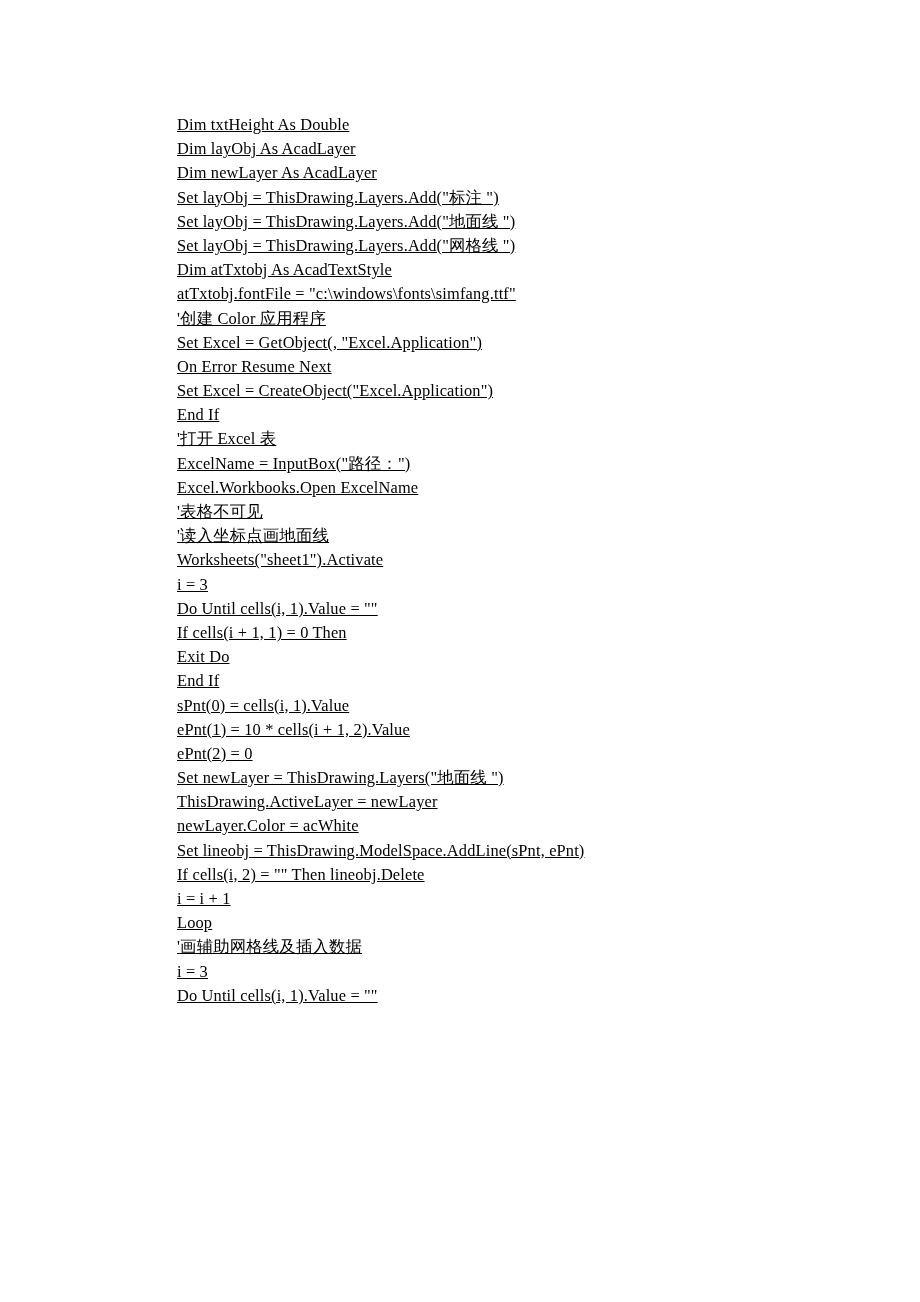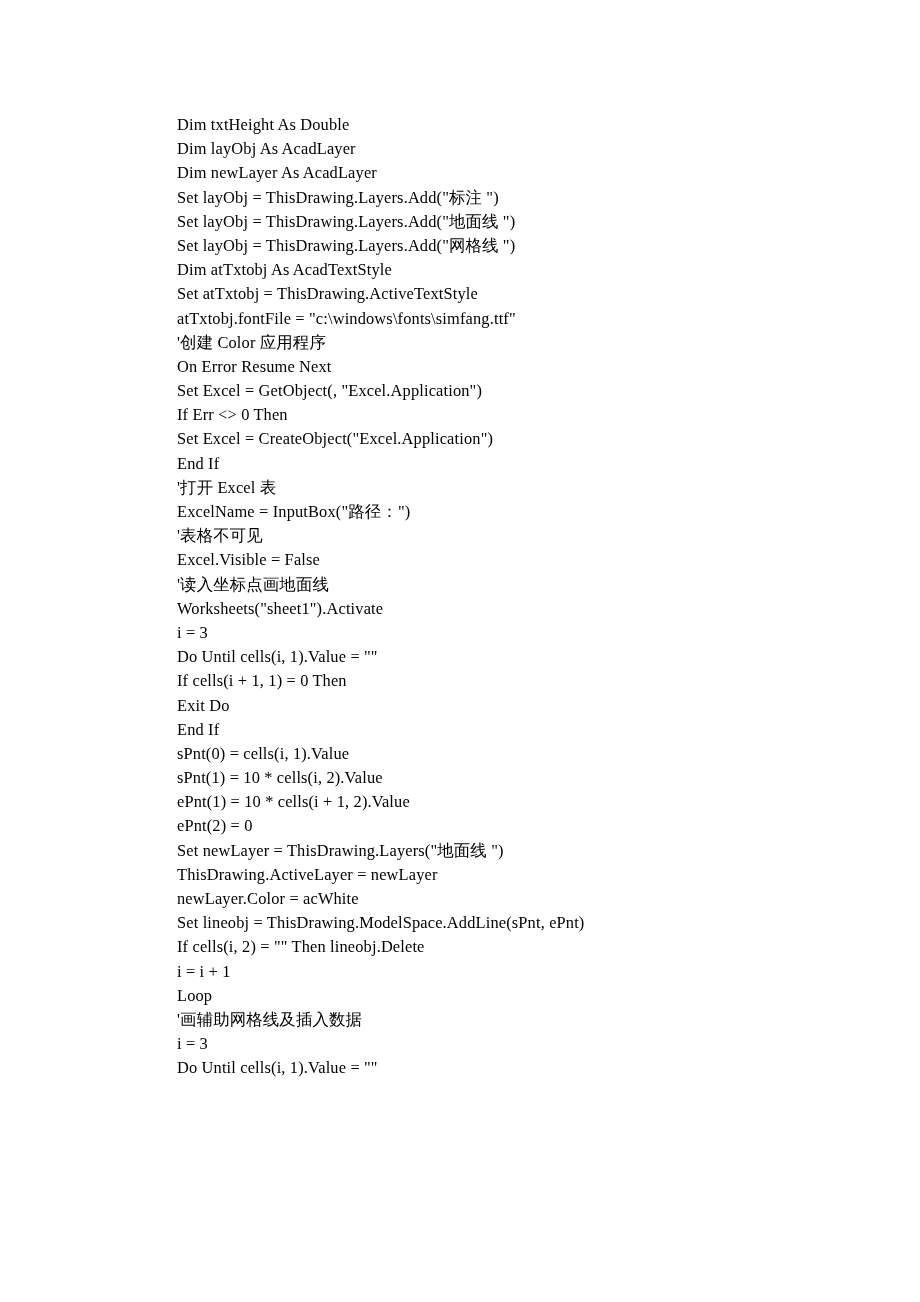--- a/index.html
+++ b/index.html
@@ -19,20 +19,21 @@
     width: 920px;
     height: 1302px;
     background: #ffffff;
     box-sizing: border-box;
   }
   .code-body {
     position: absolute;
     left: 177px;
     top: 113px;
     width: 700px;
+    text-decoration: underline;
   }
   .code-line {
     font-family: "Liberation Serif", "DejaVu Serif", serif;
     font-size: 16.4px;
     line-height: 24.18px;
     color: #000000;
     white-space: pre;
     letter-spacing: 0.15px;
     margin: 0;
     padding: 0;
@@ -47,41 +48,38 @@
 
 <div class="page">
   <div class="code-body">
       <div class="code-line">Dim txtHeight As Double</div>
       <div class="code-line">Dim layObj As AcadLayer</div>
       <div class="code-line">Dim newLayer As AcadLayer</div>
       <div class="code-line">Set layObj = ThisDrawing.Layers.Add("标注 ")</div>
       <div class="code-line">Set layObj = ThisDrawing.Layers.Add("地面线 ")</div>
       <div class="code-line">Set layObj = ThisDrawing.Layers.Add("网格线 ")</div>
       <div class="code-line">Dim atTxtobj As AcadTextStyle</div>
-      <div class="code-line">Set atTxtobj = ThisDrawing.ActiveTextStyle</div>
       <div class="code-line">atTxtobj.fontFile = "c:\windows\fonts\simfang.ttf"</div>
       <div class="code-line">'创建 Color 应用程序</div>
+      <div class="code-line">Set Excel = GetObject(, "Excel.Application")</div>
       <div class="code-line">On Error Resume Next</div>
-      <div class="code-line">Set Excel = GetObject(, "Excel.Application")</div>
-      <div class="code-line">If Err &lt;&gt; 0 Then</div>
       <div class="code-line">Set Excel = CreateObject("Excel.Application")</div>
       <div class="code-line">End If</div>
       <div class="code-line">'打开 Excel 表</div>
       <div class="code-line">ExcelName = InputBox("路径：")</div>
+      <div class="code-line">Excel.Workbooks.Open ExcelName</div>
       <div class="code-line">'表格不可见</div>
-      <div class="code-line">Excel.Visible = False</div>
       <div class="code-line">'读入坐标点画地面线</div>
       <div class="code-line">Worksheets("sheet1").Activate</div>
       <div class="code-line">i = 3</div>
       <div class="code-line">Do Until cells(i, 1).Value = ""</div>
       <div class="code-line">If cells(i + 1, 1) = 0 Then</div>
       <div class="code-line">Exit Do</div>
       <div class="code-line">End If</div>
       <div class="code-line">sPnt(0) = cells(i, 1).Value</div>
-      <div class="code-line">sPnt(1) = 10 * cells(i, 2).Value</div>
       <div class="code-line">ePnt(1) = 10 * cells(i + 1, 2).Value</div>
       <div class="code-line">ePnt(2) = 0</div>
       <div class="code-line">Set newLayer = ThisDrawing.Layers("地面线 ")</div>
       <div class="code-line">ThisDrawing.ActiveLayer = newLayer</div>
       <div class="code-line">newLayer.Color = acWhite</div>
       <div class="code-line">Set lineobj = ThisDrawing.ModelSpace.AddLine(sPnt, ePnt)</div>
       <div class="code-line">If cells(i, 2) = "" Then lineobj.Delete</div>
       <div class="code-line">i = i + 1</div>
       <div class="code-line">Loop</div>
       <div class="code-line">'画辅助网格线及插入数据</div>

